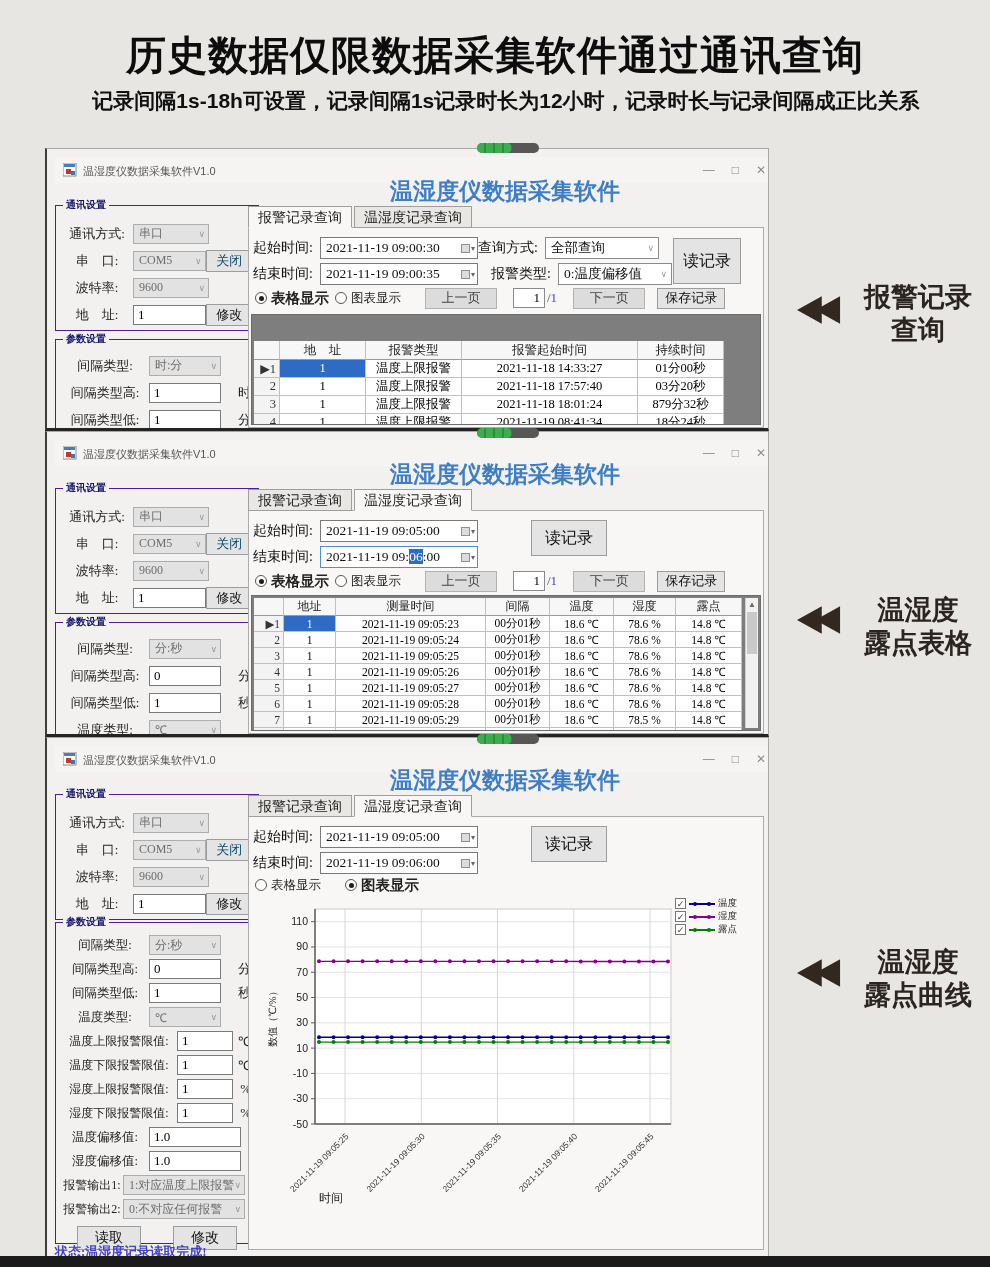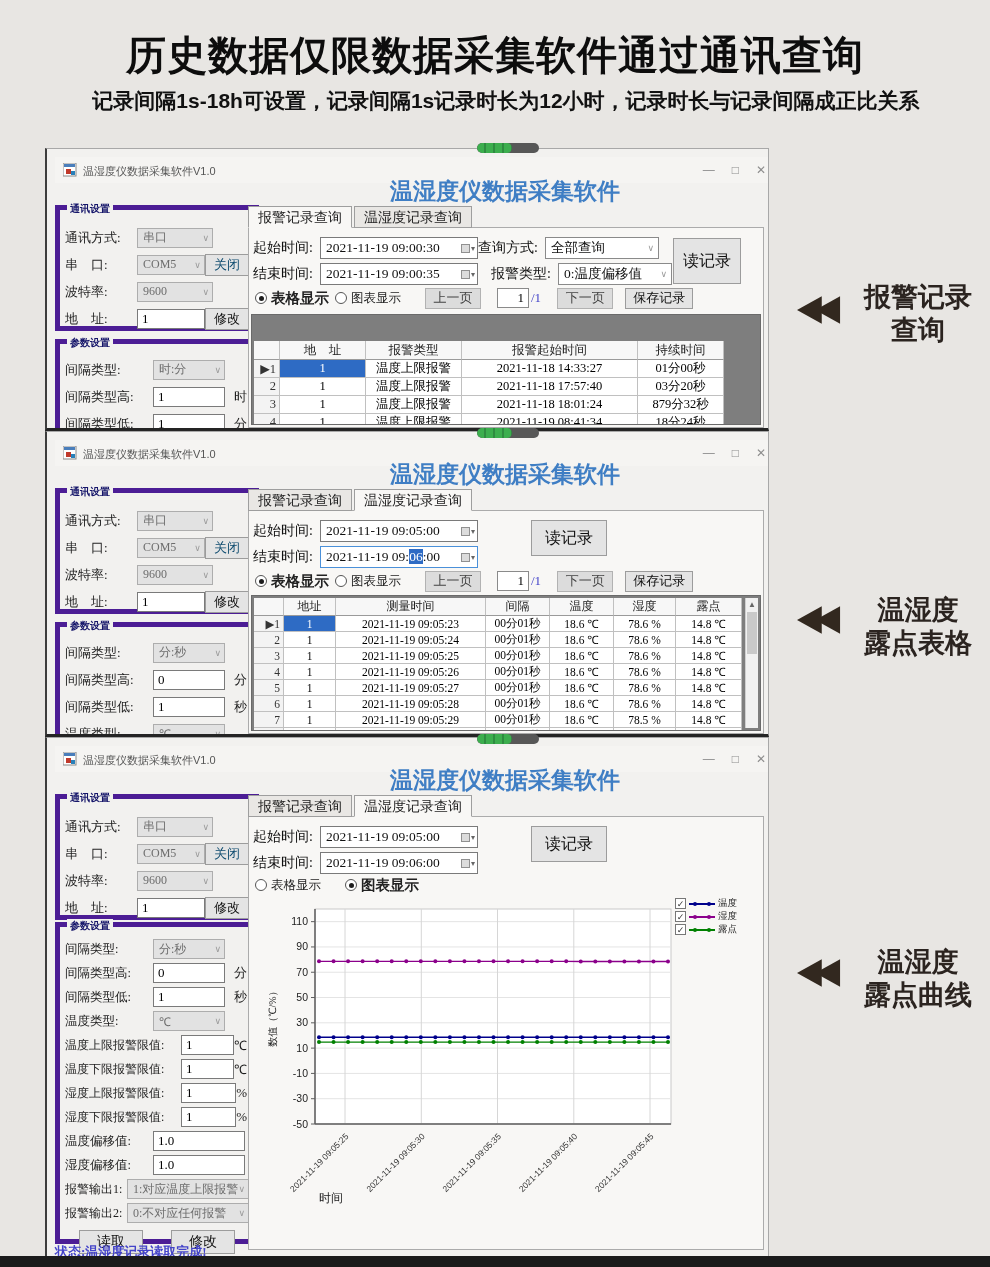--- a/index.html
+++ b/index.html
@@ -35,21 +35,21 @@
 
   .progress-pill { position:absolute; width:62px; height:10px; background:#575757;
     border-radius:5px; overflow:hidden; z-index:9; }
   .progress-pill .fill { width:56%; height:100%; border-radius:5px;
     background:repeating-linear-gradient(90deg,#3cae4e 0 7px,#2e8c40 7px 9px); }
 
   .main-title { position:absolute; left:200px; top:27px; width:516px; text-align:center;
     font-size:23px; font-weight:bold; color:#3f7ec4; }
 
   
-  .groupbox { position:absolute; left:8px; width:204px; border:5px solid #4c1d95; }
+  .groupbox { position:absolute; left:8px; width:204px; border:1px solid #4c1d95;text-align:center; }
   .groupbox .legend { position:absolute; top:-8px; left:7px; background:#f2f1ef;
     font-size:10px; font-weight:bold; color:#16166a; padding:0 3px;
     font-family:"Liberation Sans",sans-serif; }
   .gb-comm { top:56px; height:126px; padding:14px 5px 0 5px; }
   .gb-params { top:190px; height:150px; padding:12px 5px 0 5px; }
   #win3 .gb-params { top:184px; height:322px; padding:10px 5px 0 5px; }
 
   .frow { display:flex; align-items:center; height:27px; font-size:13px; color:#1d1d1d; }
   #win3 .params-body .frow { height:24px; font-size:12.5px; }
   .frow .lbl { width:72px; flex:none; }
@@ -95,21 +95,21 @@
   #win1 .read-btn { right:22px; top:10px; width:68px; height:46px; }
   .read-btn.mid { left:282px; top:9px; width:76px; height:36px; }
 
   .vrow { position:absolute; left:6px; height:20px; display:flex; align-items:center; }
   .radio { width:12px; height:12px; border:1px solid #555; border-radius:50%; background:#fff;
     position:relative; flex:none; margin-right:4px; }
   .radio.on::after { content:""; position:absolute; left:2.5px; top:2.5px; width:5px; height:5px;
     border-radius:50%; background:#1c1c1c; }
   .rlbl { font-size:12.5px; color:#222; margin-right:10px; }
   .rlbl.bold { font-size:14.5px; font-weight:bold; margin-right:6px; }
-  .pg-btn { width:56px; height:21px; font-size:13px; background:#dcdcdc; border:1px solid #b2b2b2; color:#444; }
+  .pg-btn { width:72px; height:21px; font-size:13px; background:#dcdcdc; border:1px solid #b2b2b2; color:#444; }
   .sv-btn { width:68px; height:21px; font-size:13px; }
   .page-box { width:32px; height:20px; background:#fff; border:1px solid #8a8a8a;
     display:flex; align-items:center; justify-content:flex-end; padding-right:4px; font-size:13px; }
   .page-total { font-size:13px; color:#4343c9; margin-left:2px; }
 
   
   .table-zone { position:absolute; left:2px; right:2px; bottom:2px; background:#7e7e7e;
     border:1px solid #6a6a6a; overflow:hidden; }
   #win1 .table-zone { top:86px; }
   #win2 .table-zone { top:84px; }

